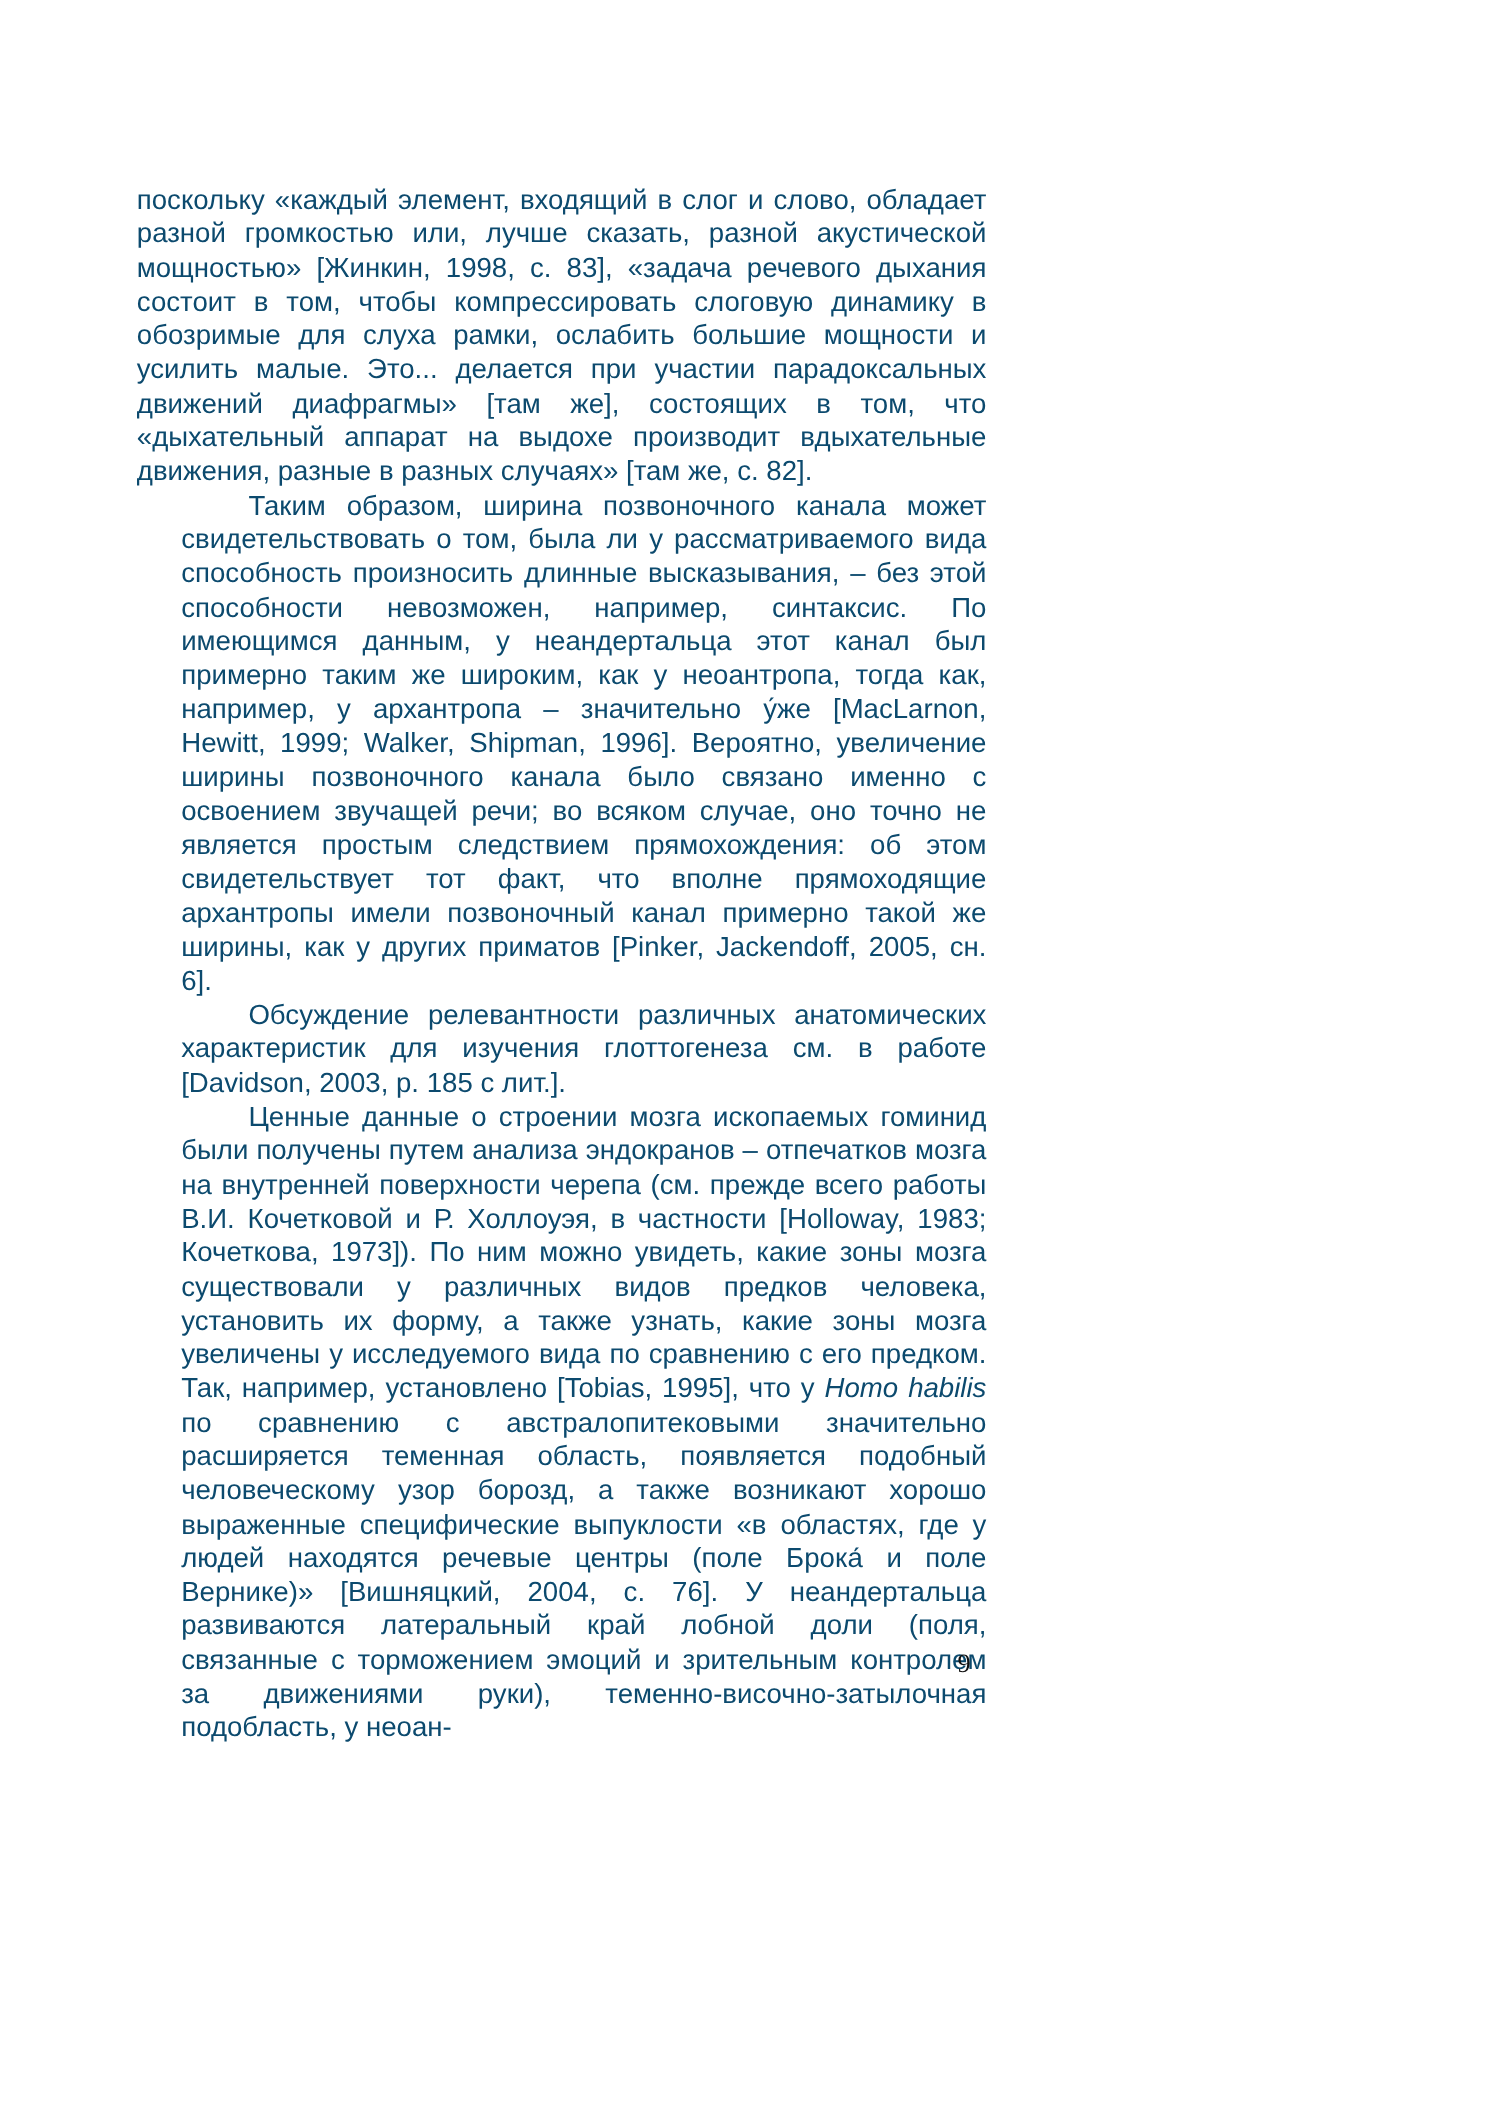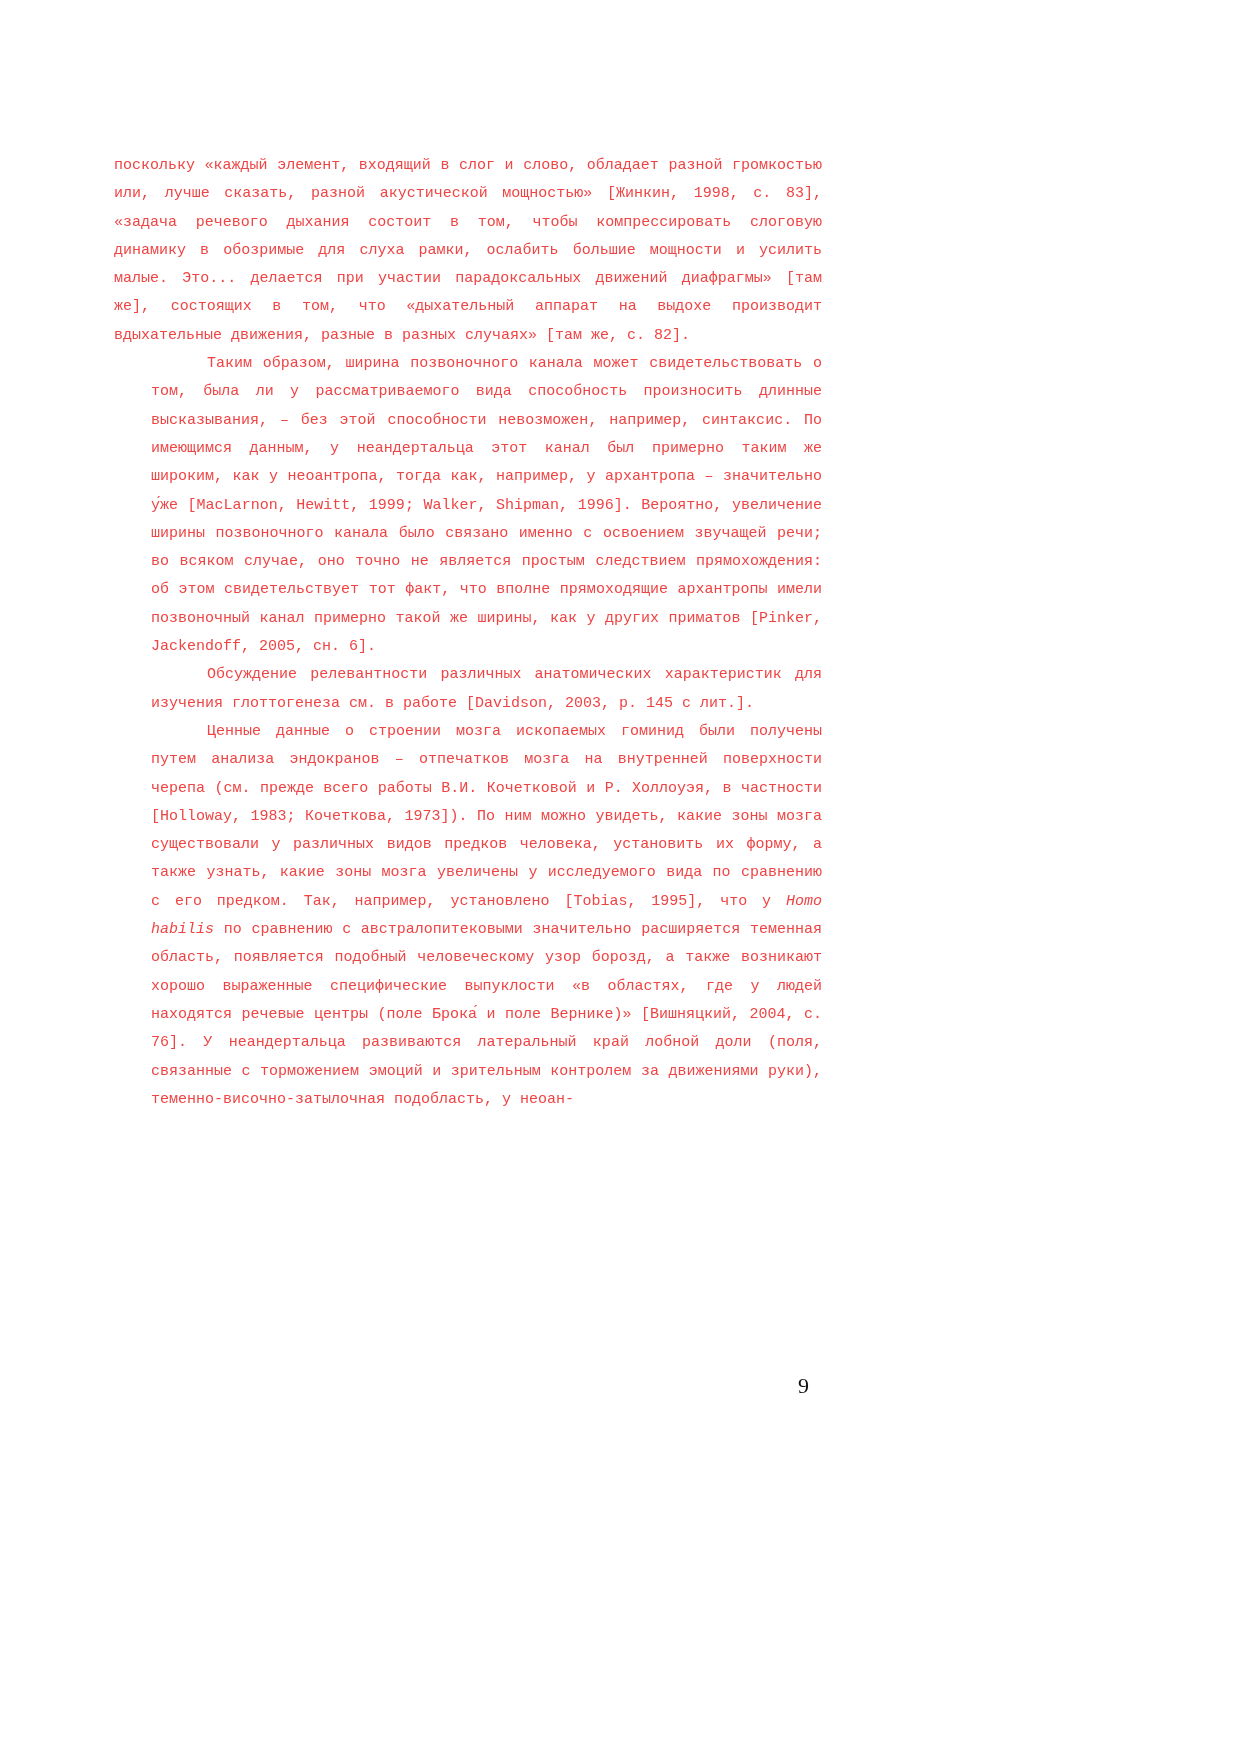--- a/index.html
+++ b/index.html
@@ -1,35 +1,35 @@
 <!DOCTYPE html>
 <html><head>
   <meta charset="utf-8">
   <style>
     html, body { margin:0; padding:0; background:#ffffff; }
     body { width:1240px; height:1754px; position:relative; overflow:hidden; }
     .page { position:absolute; left:0; top:0; width:1240px; height:1754px; background:#fff; }
     .text-block {
       position:absolute; left:114px; top:152px; width:708px;
-      font-family:Liberation Mono, monospace; font-size:15px; line-height:28.3px;
-      color:#ef4444; text-align:justify;
+      font-family:Liberation Sans, sans-serif; font-size:23px; line-height:28.3px;
+      color:#0c4a6e; text-align:justify;
     }
     .para { margin:0; text-indent:0; }
     .para.indent { text-indent:56px;margin-left:37px; }
     .para.first { text-indent:0; }
     .page-number {
       position:absolute; left:798px; top:1373px;
       font-family:"Liberation Serif", serif; font-size:22px; color:#111;
     }
     i { font-style:italic; }
   </style>
 </head>
 <body>
 
 <div class="page">
   <div class="text-block">
     <p class="para first"><span>поскольку «каждый элемент, входящий в слог и слово, обладает разной громкостью или, лучше сказать, разной акустической мощностью» [Жинкин, 1998, с. 83], «задача речевого дыхания состоит в том, чтобы компрессировать слоговую динамику в обозримые для слуха рамки, ослабить большие мощности и усилить малые. Это... делается при участии парадоксальных движений диафрагмы» [там же], состоящих в том, что «дыхательный аппарат на выдохе производит вдыхательные движения, разные в разных случаях» [там же, с. 82].</span></p>
     <p class="para indent"><span>Таким образом, ширина позвоночного канала может свидетельствовать о том, была ли у рассматриваемого вида способность произносить длинные высказывания, – без этой способности невозможен, например, синтаксис. По имеющимся данным, у неандертальца этот канал был примерно таким же широким, как у неоантропа, тогда как, например, у архантропа – значительно у́же [MacLarnon, Hewitt, 1999; Walker, Shipman, 1996]. Вероятно, увеличение ширины позвоночного канала было связано именно с освоением звучащей речи; во всяком случае, оно точно не является простым следствием прямохождения: об этом свидетельствует тот факт, что вполне прямоходящие архантропы имели позвоночный канал примерно такой же ширины, как у других приматов [Pinker, Jackendoff, 2005, сн. 6].</span></p>
-    <p class="para indent"><span>Обсуждение релевантности различных анатомических характеристик для изучения глоттогенеза см. в работе [Davidson, 2003, p. 145 с лит.].</span></p>
+    <p class="para indent"><span>Обсуждение релевантности различных анатомических характеристик для изучения глоттогенеза см. в работе [Davidson, 2003, p. 185 с лит.].</span></p>
     <p class="para indent"><span>Ценные данные о строении мозга ископаемых гоминид были получены путем анализа эндокранов – отпечатков мозга на внутренней поверхности черепа (см. прежде всего работы В.И. Кочетковой и Р. Холлоуэя, в частности [Holloway, 1983; Кочеткова, 1973]). По ним можно увидеть, какие зоны мозга существовали у различных видов предков человека, установить их форму, а также узнать, какие зоны мозга увеличены у исследуемого вида по сравнению с его предком. Так, например, установлено [Tobias, 1995], что у </span><i>Homo habilis</i><span> по сравнению с австралопитековыми значительно расширяется теменная область, появляется подобный человеческому узор борозд, а также возникают хорошо выраженные специфические выпуклости «в областях, где у людей находятся речевые центры (поле Брока́ и поле Вернике)» [Вишняцкий, 2004, с. 76]. У неандертальца развиваются латеральный край лобной доли (поля, связанные с торможением эмоций и зрительным контролем за движениями руки), теменно-височно-затылочная подобласть, у неоан-</span></p>
   </div>
   <div class="page-number">9</div>
 </div>
 
 </body></html>

